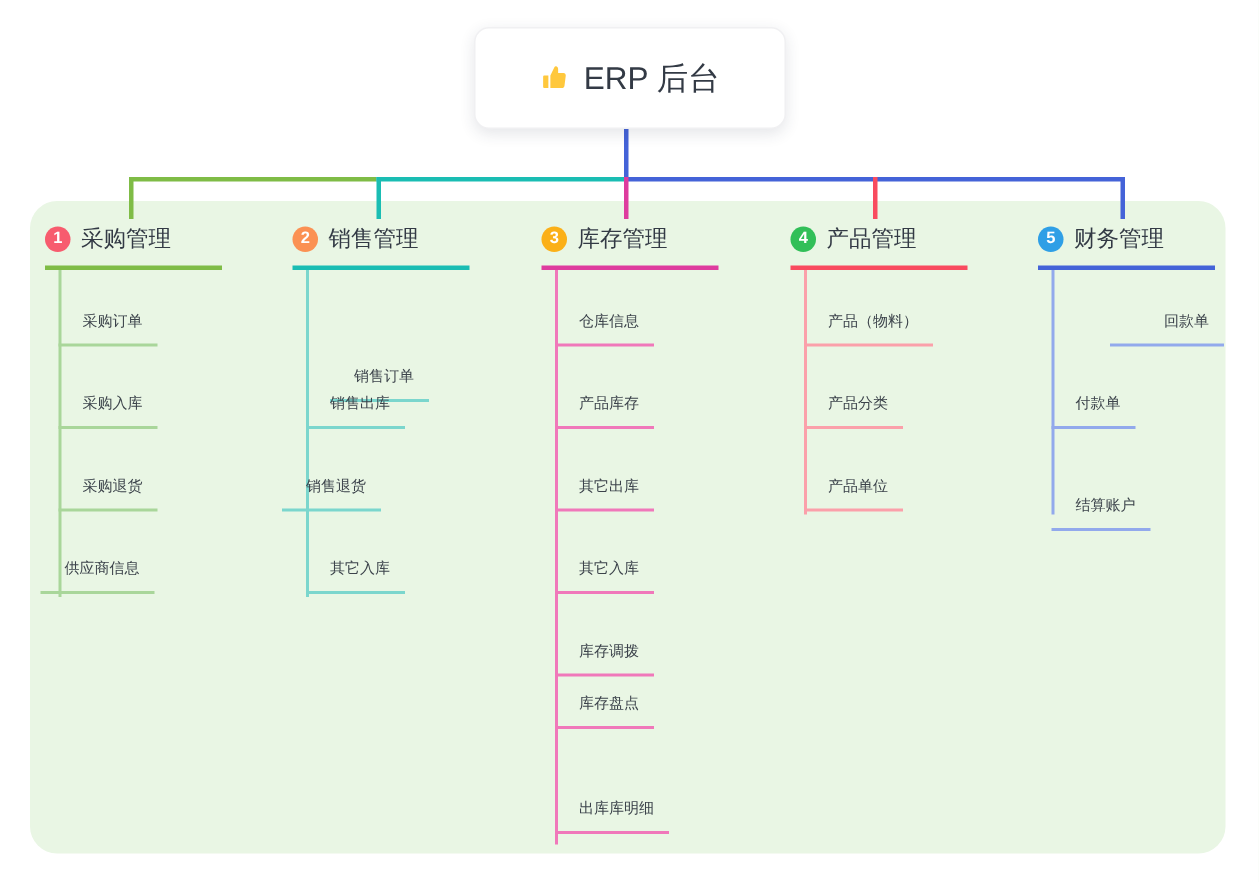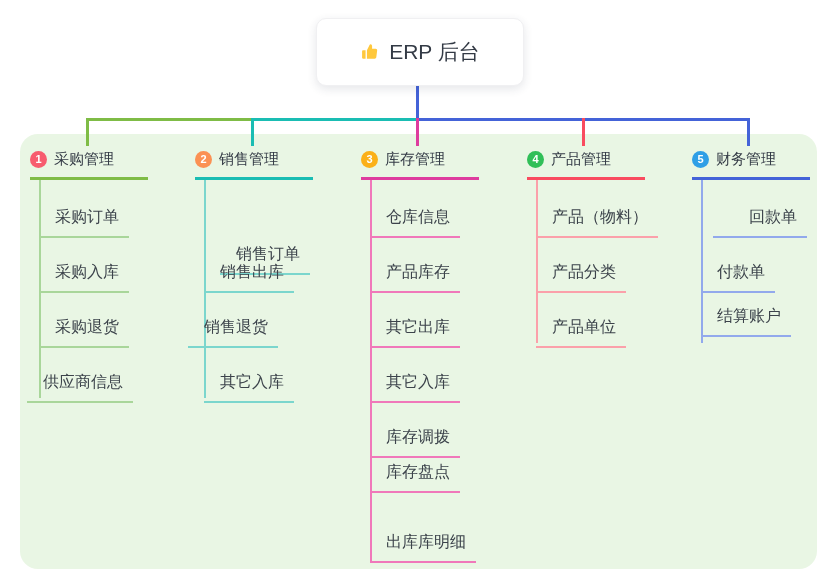--- a/index.html
+++ b/index.html
@@ -27,21 +27,21 @@
   }
   .badge{
     width:17px;height:17px;border-radius:50%;flex:0 0 auto;
     display:flex;align-items:center;justify-content:center;
     color:#fff;font-size:11px;font-weight:bold;line-height:1;
   }
   .spine{position:absolute;width:2px;z-index:1;}
   .child-label{
     position:absolute;white-space:nowrap;z-index:2;
     padding:0 10px 8px 16px;border-bottom:2px solid;
-    font-size:16px;color:#3c434b;
+    font-size:10px;color:#3c434b;
   }
 </style>
 </head>
 <body>
 
 <div class="stage">
   <div class="panel"></div>
 
   <div class="root-node">
     <span class="icon">
@@ -101,17 +101,17 @@
       </div>
       <div class="spine" style="left: 536px; top: 179px; height: 164px; background: rgb(251, 160, 170);"></div>
       <div class="child-label" style="left: 536px; top: 207px; border-bottom-color: rgb(251, 160, 170);">产品（物料）</div>
       <div class="child-label" style="left: 536px; top: 262px; border-bottom-color: rgb(251, 160, 170);">产品分类</div>
       <div class="child-label" style="left: 536px; top: 317px; border-bottom-color: rgb(251, 160, 170);">产品单位</div>
       <div class="branch-heading" style="left: 692px; top: 150px; border-bottom-color: rgb(68, 99, 216);">
         <span class="badge" style="background: rgb(47, 159, 230);">5</span>
         <span>财务管理</span>
       </div>
       <div class="spine" style="left: 701px; top: 179px; height: 164px; background: rgb(146, 169, 236);"></div>
-      <div class="child-label" style="left: 713px; top: 207px; border-bottom-color: rgb(146, 169, 236); padding-left: 36px;">回款单</div>
+      <div class="child-label" style="left: 740px; top: 207px; border-bottom-color: rgb(146, 169, 236); padding-left: 36px;">回款单</div>
       <div class="child-label" style="left: 701px; top: 262px; border-bottom-color: rgb(146, 169, 236);">付款单</div>
-      <div class="child-label" style="left: 701px; top: 306px; border-bottom-color: rgb(146, 169, 236);">结算账户</div>
+      <div class="child-label" style="left: 701px; top: 330px; border-bottom-color: rgb(146, 169, 236);">结算账户</div>
     </div>
 </div>
 
 </body></html>

